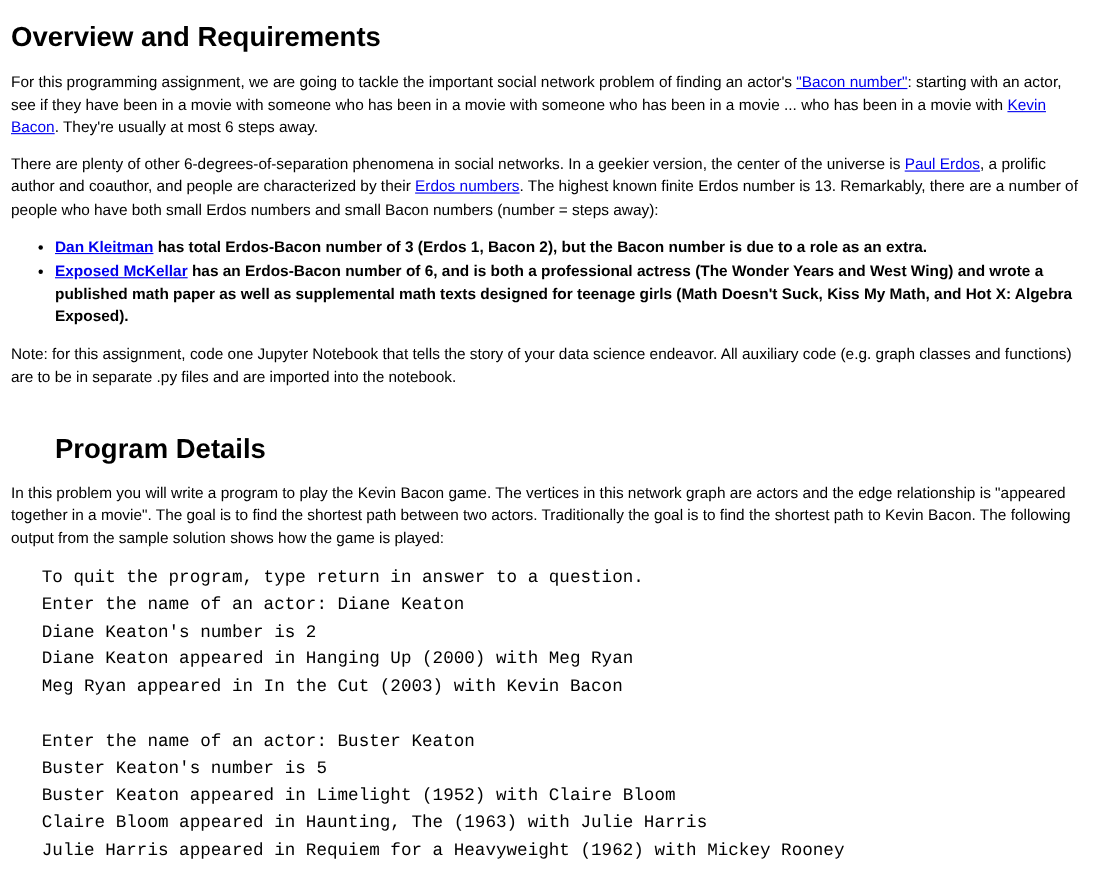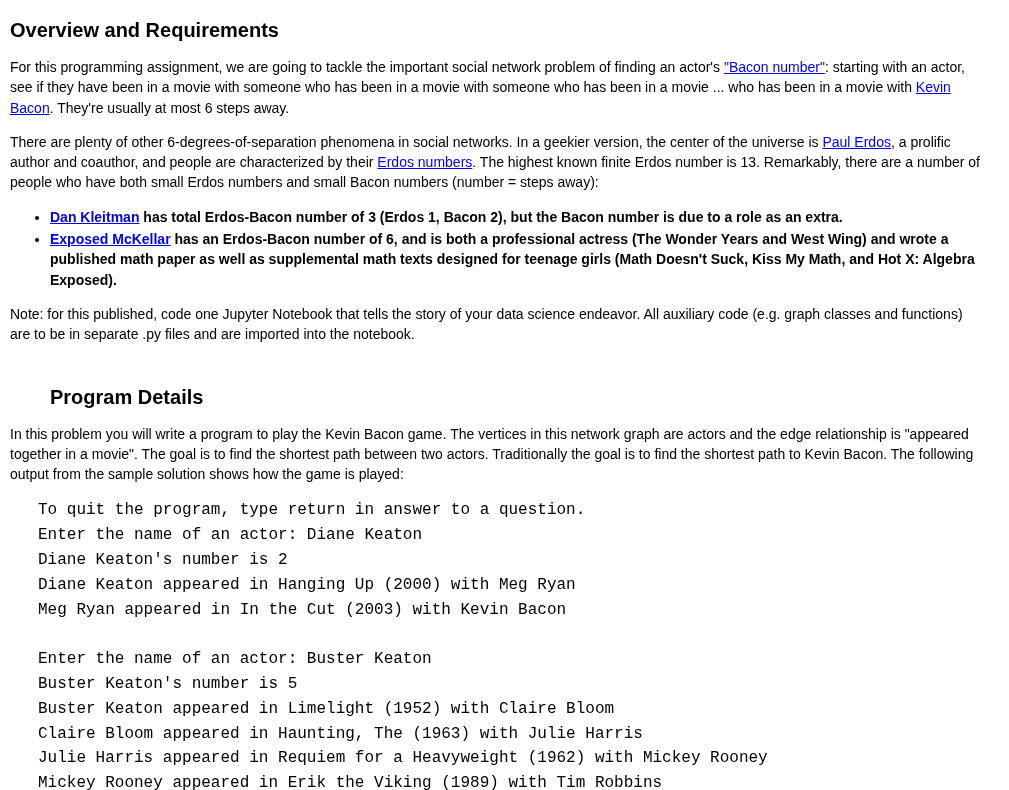--- a/index.html
+++ b/index.html
@@ -5,21 +5,21 @@
     body {
       font-family: Arial, Helvetica, sans-serif;
       font-size: 14px;
       line-height: 1.45;
       margin: 0;
       padding: 8px 10px;
       color: #000;
       max-width: 1009px;
     }
     h2 {
-      font-size: 20px;
+      font-size: 25px;
       font-weight: bold;
       margin: 8px 0 12px 0;
     }
     p {
       margin: 0 16px 14px 0;
     }
     a {
       color: #0000EE;
       text-decoration: underline;
     }
@@ -58,21 +58,21 @@
 
 <ul>
   <li>
     <a href="#">Dan Kleitman</a><span> has total Erdos-Bacon number of 3 (Erdos 1, Bacon 2), but the Bacon number is due to a role as an extra.</span>
   </li>
   <li>
     <a href="#">Exposed McKellar</a><span> has an Erdos-Bacon number of 6, and is both a professional actress (The Wonder Years and West Wing) and wrote a published math paper as well as supplemental math texts designed for teenage girls (Math Doesn't Suck, Kiss My Math, and Hot X: Algebra Exposed).</span>
   </li>
 </ul>
 
-<p>Note: for this published, code one Jupyter Notebook that tells the story of your data science endeavor. All auxiliary code (e.g. graph classes and functions) are to be in separate .py files and are imported into the notebook.</p>
+<p>Note: for this assignment, code one Jupyter Notebook that tells the story of your data science endeavor. All auxiliary code (e.g. graph classes and functions) are to be in separate .py files and are imported into the notebook.</p>
 
 <h2 class="section-gap">Program Details</h2>
 
 <p>In this problem you will write a program to play the Kevin Bacon game. The vertices in this network graph are actors and the edge relationship is "appeared together in a movie". The goal is to find the shortest path between two actors. Traditionally the goal is to find the shortest path to Kevin Bacon. The following output from the sample solution shows how the game is played:</p>
 
 <pre>To quit the program, type return in answer to a question.
 Enter the name of an actor: Diane Keaton
 Diane Keaton's number is 2
 Diane Keaton appeared in Hanging Up (2000) with Meg Ryan
 Meg Ryan appeared in In the Cut (2003) with Kevin Bacon

